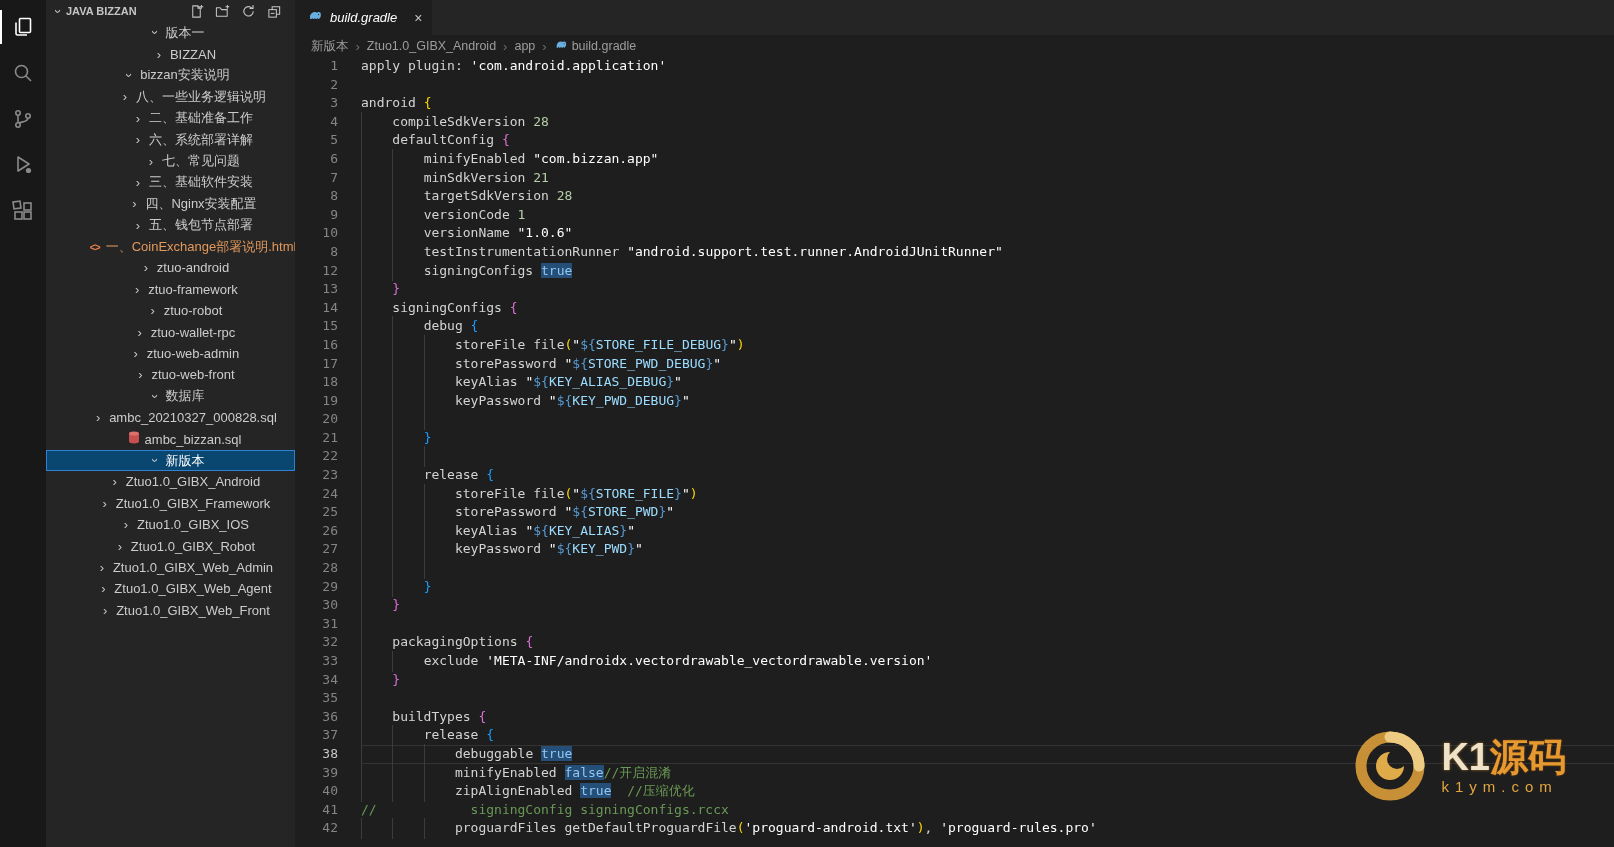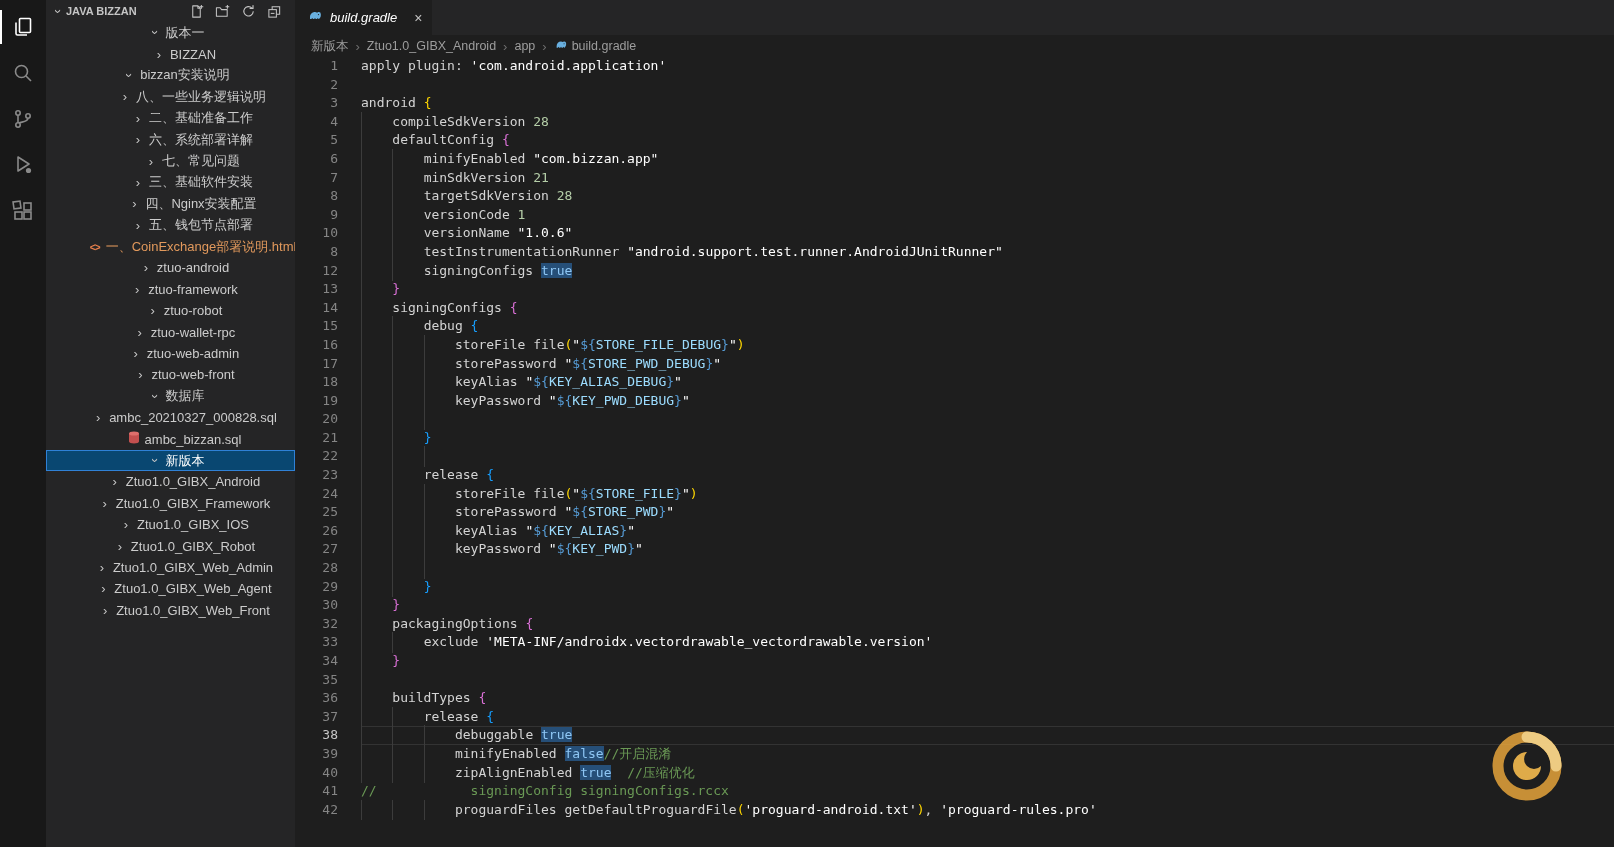--- a/index.html
+++ b/index.html
@@ -318,20 +318,21 @@
         <div class="cline"><span class="ln">21</span><span class="ltxt"><span class="ind">    </span><span class="ind">    </span><span class="tk-b3">}</span></span></div>
         <div class="cline"><span class="ln">22</span><span class="ltxt"><span class="ind">    </span><span class="ind">    </span><span class="ind">    </span></span></div>
         <div class="cline"><span class="ln">23</span><span class="ltxt"><span class="ind">    </span><span class="ind">    </span><span class="tk-p">release </span><span class="tk-b3">{</span></span></div>
         <div class="cline"><span class="ln">24</span><span class="ltxt"><span class="ind">    </span><span class="ind">    </span><span class="ind">    </span><span class="tk-p">storeFile file</span><span class="tk-b1">(</span><span class="tk-s">"</span><span class="tk-k">${</span><span class="tk-v">STORE_FILE</span><span class="tk-k">}</span><span class="tk-s">"</span><span class="tk-b1">)</span></span></div>
         <div class="cline"><span class="ln">25</span><span class="ltxt"><span class="ind">    </span><span class="ind">    </span><span class="ind">    </span><span class="tk-p">storePassword </span><span class="tk-s">"</span><span class="tk-k">${</span><span class="tk-v">STORE_PWD</span><span class="tk-k">}</span><span class="tk-s">"</span></span></div>
         <div class="cline"><span class="ln">26</span><span class="ltxt"><span class="ind">    </span><span class="ind">    </span><span class="ind">    </span><span class="tk-p">keyAlias </span><span class="tk-s">"</span><span class="tk-k">${</span><span class="tk-v">KEY_ALIAS</span><span class="tk-k">}</span><span class="tk-s">"</span></span></div>
         <div class="cline"><span class="ln">27</span><span class="ltxt"><span class="ind">    </span><span class="ind">    </span><span class="ind">    </span><span class="tk-p">keyPassword </span><span class="tk-s">"</span><span class="tk-k">${</span><span class="tk-v">KEY_PWD</span><span class="tk-k">}</span><span class="tk-s">"</span></span></div>
         <div class="cline"><span class="ln">28</span><span class="ltxt"><span class="ind">    </span><span class="ind">    </span><span class="ind">    </span></span></div>
         <div class="cline"><span class="ln">29</span><span class="ltxt"><span class="ind">    </span><span class="ind">    </span><span class="tk-b3">}</span></span></div>
         <div class="cline"><span class="ln">30</span><span class="ltxt"><span class="ind">    </span><span class="tk-b2">}</span></span></div>
+        <div class="cline"><span class="ln">31</span><span class="ltxt"><span class="ind">    </span></span></div>
         <div class="cline"><span class="ln">32</span><span class="ltxt"><span class="ind">    </span><span class="tk-p">packagingOptions </span><span class="tk-b2">{</span></span></div>
         <div class="cline"><span class="ln">33</span><span class="ltxt"><span class="ind">    </span><span class="ind">    </span><span class="tk-p">exclude </span><span class="tk-s">'META-INF/androidx.vectordrawable_vectordrawable.version'</span></span></div>
         <div class="cline"><span class="ln">34</span><span class="ltxt"><span class="ind">    </span><span class="tk-b2">}</span></span></div>
         <div class="cline"><span class="ln">35</span><span class="ltxt"><span class="ind">    </span></span></div>
         <div class="cline"><span class="ln">36</span><span class="ltxt"><span class="ind">    </span><span class="tk-p">buildTypes </span><span class="tk-b2">{</span></span></div>
         <div class="cline"><span class="ln">37</span><span class="ltxt"><span class="ind">    </span><span class="ind">    </span><span class="tk-p">release </span><span class="tk-b3">{</span></span></div>
         <div class="cline active"><span class="ln">38</span><span class="ltxt"><span class="ind">    </span><span class="ind">    </span><span class="ind">    </span><span class="tk-p">debuggable </span><span class="tk-kh">true</span></span></div>
         <div class="cline"><span class="ln">39</span><span class="ltxt"><span class="ind">    </span><span class="ind">    </span><span class="ind">    </span><span class="tk-p">minifyEnabled </span><span class="tk-kh">false</span><span class="tk-c">//开启混淆</span></span></div>
         <div class="cline"><span class="ln">40</span><span class="ltxt"><span class="ind">    </span><span class="ind">    </span><span class="ind">    </span><span class="tk-p">zipAlignEnabled </span><span class="tk-kh">true</span><span class="tk-p">  </span><span class="tk-c">//压缩优化</span></span></div>
         <div class="cline"><span class="ln">41</span><span class="ltxt"><span class="tk-c">//            signingConfig signingConfigs.rccx</span></span></div>
@@ -339,15 +340,19 @@
       </div>
 
     <div class="watermark">
       <span class="wm-logo">
         <svg width="78" height="78" viewBox="0 0 78 78">
           <circle cx="39" cy="39" r="29" fill="none" stroke="#eda93c" stroke-width="11" opacity="0.85"></circle>
           <path d="M39 10 A29 29 0 0 1 68 39" stroke="#f6d387" stroke-width="11" fill="none" stroke-linecap="round"></path>
           <path d="M39 25 a14 14 0 1 0 14 14 a7 7 0 1 1 -14 -14z" fill="#f2b94e" opacity="0.95"></path>
         </svg>
       </span>
+      <span class="wm-body">
+        <span class="wm-title"><span class="wm-k1">K1</span><span class="wm-cn">源码</span></span>
+        <span class="wm-url">k1ym.com</span>
+      </span>
     </div>
   </div>
 </div>
 
 </body></html>

